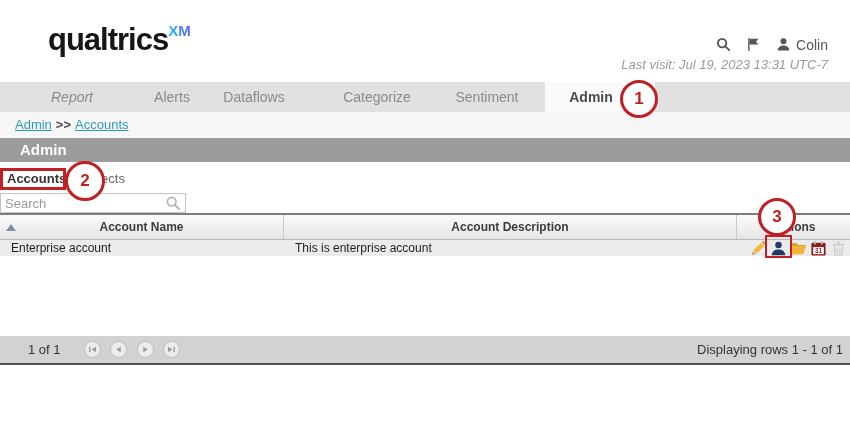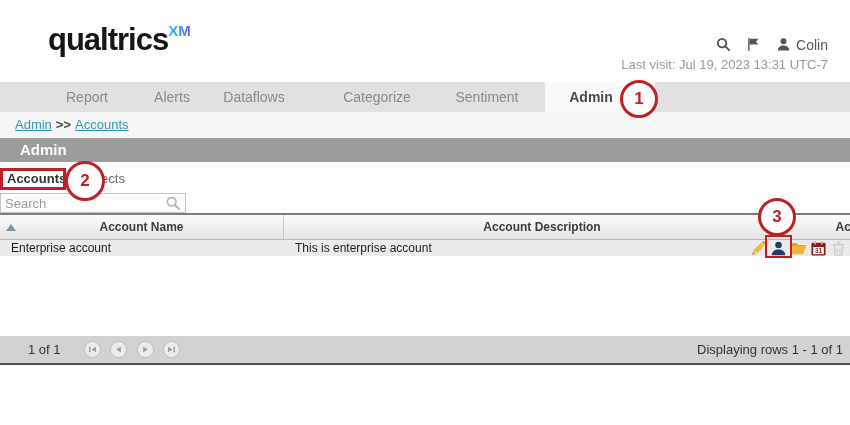--- a/index.html
+++ b/index.html
@@ -11,27 +11,27 @@
   .logo{position:absolute;left:48px;top:14px;font-size:31px;font-weight:600;
         letter-spacing:-1px;color:#161616;}
   .logo-xm{font-size:15px;font-weight:800;vertical-align:14px;letter-spacing:0;color:#2f9fe8;}
   @supports (-webkit-background-clip:text){
     .logo-xm{background:linear-gradient(90deg,#1fc0f0,#5f5ceb);
              -webkit-background-clip:text;background-clip:text;color:transparent;}
   }
   .header-icons{position:absolute;right:22px;top:28px;display:flex;align-items:center;gap:13px;}
   .hdr-user{display:flex;align-items:center;gap:4px;}
   .hdr-username{font-size:14px;color:#555;}
-  .last-visit{position:absolute;right:22px;top:49px;font-size:13px;color:#9a9a9a;}
+  .last-visit{position:absolute;right:22px;top:49px;font-size:13px;font-style:italic;color:#9a9a9a;}
 
   
   .navbar{position:absolute;left:0;top:82px;width:850px;height:30px;background:#e2e0e0;}
   .nav-item{position:absolute;top:0;height:30px;line-height:30px;font-size:14px;
             color:#8a8a8a;text-align:center;cursor:pointer;}
-  .nav-report{left:57px;width:60px;}
+  .nav-report{left:42px;width:60px;font-style:italic;}
   .nav-alerts{left:146px;width:52px;}
   .nav-dataflows{left:219px;width:70px;}
   .nav-categorize{left:341px;width:72px;}
   .nav-sentiment{left:452px;width:70px;}
   .nav-admin{left:545px;width:110px;background:#fafafa;color:#4a4a4a;font-weight:bold;
              padding-right:18px;box-sizing:border-box;}
 
   
   .breadcrumb{position:absolute;left:0;top:112px;width:850px;height:26px;background:#f6f6f6;
               font-size:13px;line-height:26px;padding-left:15px;box-sizing:border-box;}
@@ -53,21 +53,21 @@
   .search-input{width:186px;height:20px;box-sizing:border-box;border:1px solid #c3c3c3;
                 font-size:13px;color:#1d4ed8;padding:0 22px 0 4px;background:#fff;outline:none;
                 font-family:"Liberation Sans","DejaVu Sans",sans-serif;}
   .search-input::placeholder{color:#9a9a9a;}
   .search-glass{position:absolute;right:5px;top:2px;}
 
   
   .tbl{position:absolute;left:0;top:213px;width:850px;}
   .tbl-header{display:grid;grid-template-columns:284px 453px 113px;height:24px;
               border-top:2px solid #7d7d7d;border-bottom:1px solid #b9b9b9;
-              background:linear-gradient(#fbfbfb,#e5e5e5);gap:32px;}
+              background:linear-gradient(#fbfbfb,#e5e5e5);}
   .th{position:relative;font-size:12px;font-weight:bold;color:#3c3c3c;line-height:24px;
       text-align:center;border-right:1px solid #c9c9c9;}
   .th:last-child{border-right:none;}
   .sort-arrow{position:absolute;left:6px;top:9px;width:0;height:0;
               border-left:5px solid transparent;border-right:5px solid transparent;
               border-bottom:7px solid #7d93a8;}
   .tbl-row{display:grid;grid-template-columns:284px 453px 113px;height:16px;background:#ebebeb;}
   .td{font-size:12px;color:#1d1d1d;line-height:16px;padding-left:11px;white-space:nowrap;overflow:hidden;}
   .td-actions{display:flex;align-items:center;justify-content:flex-end;gap:3px;padding:0 3px 0 0;}
   .action-icon{width:17px;height:17px;display:inline-flex;cursor:pointer;}

